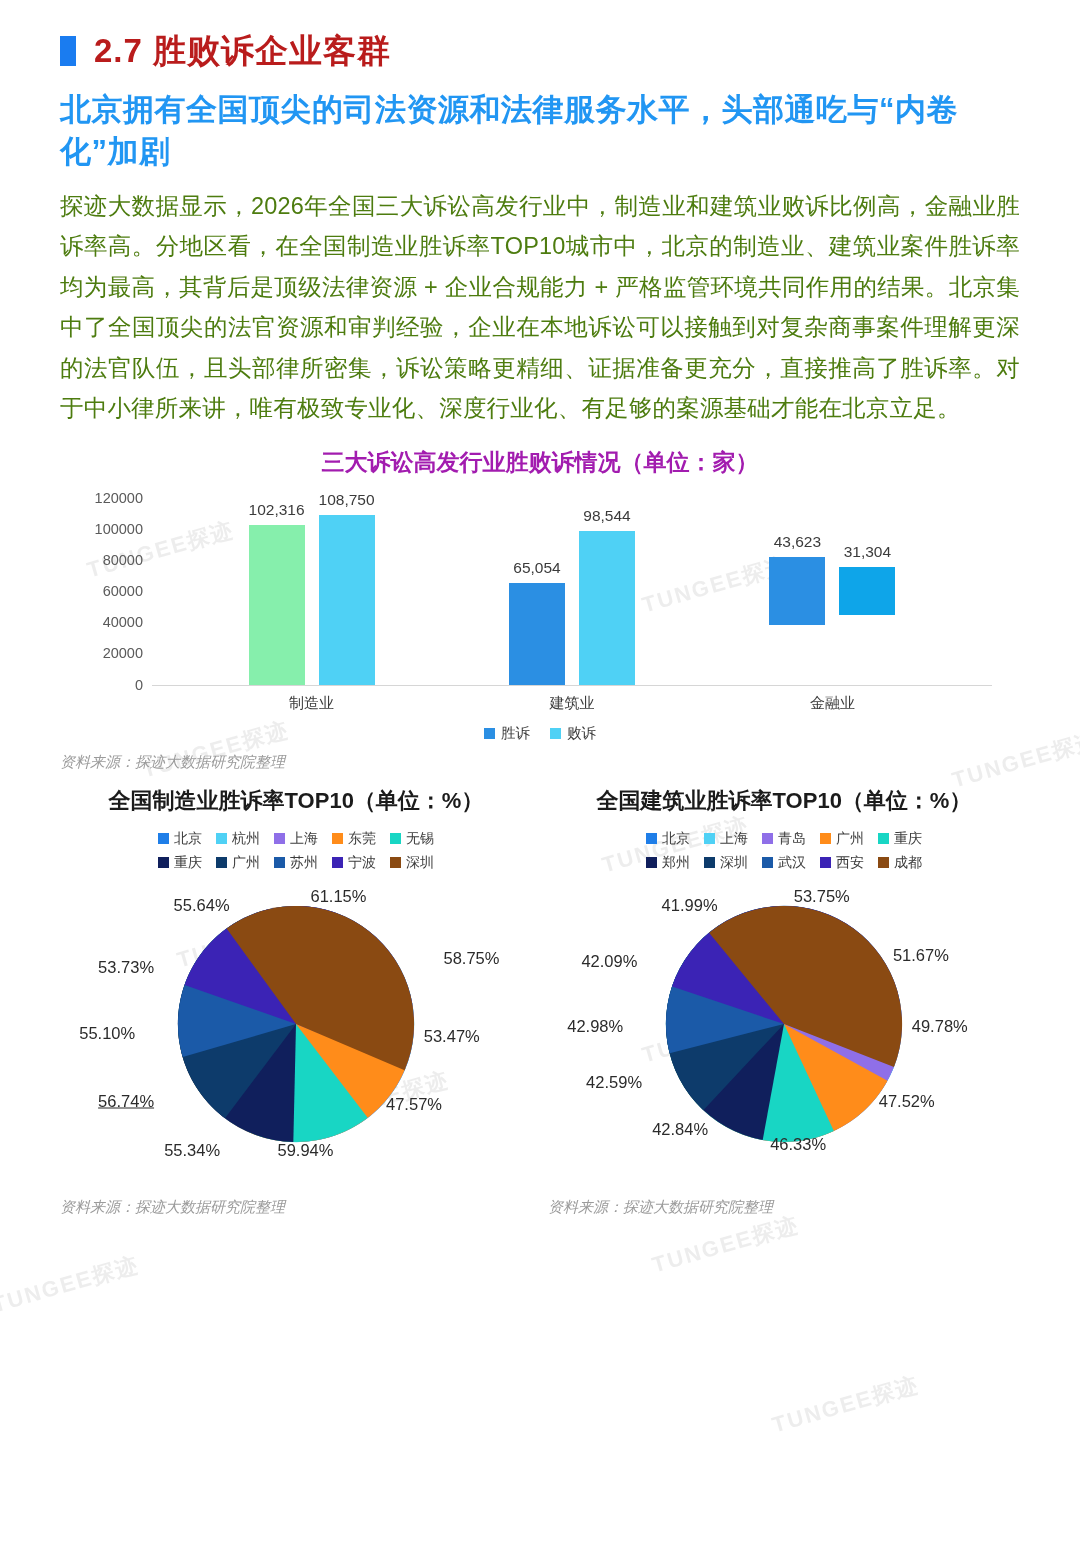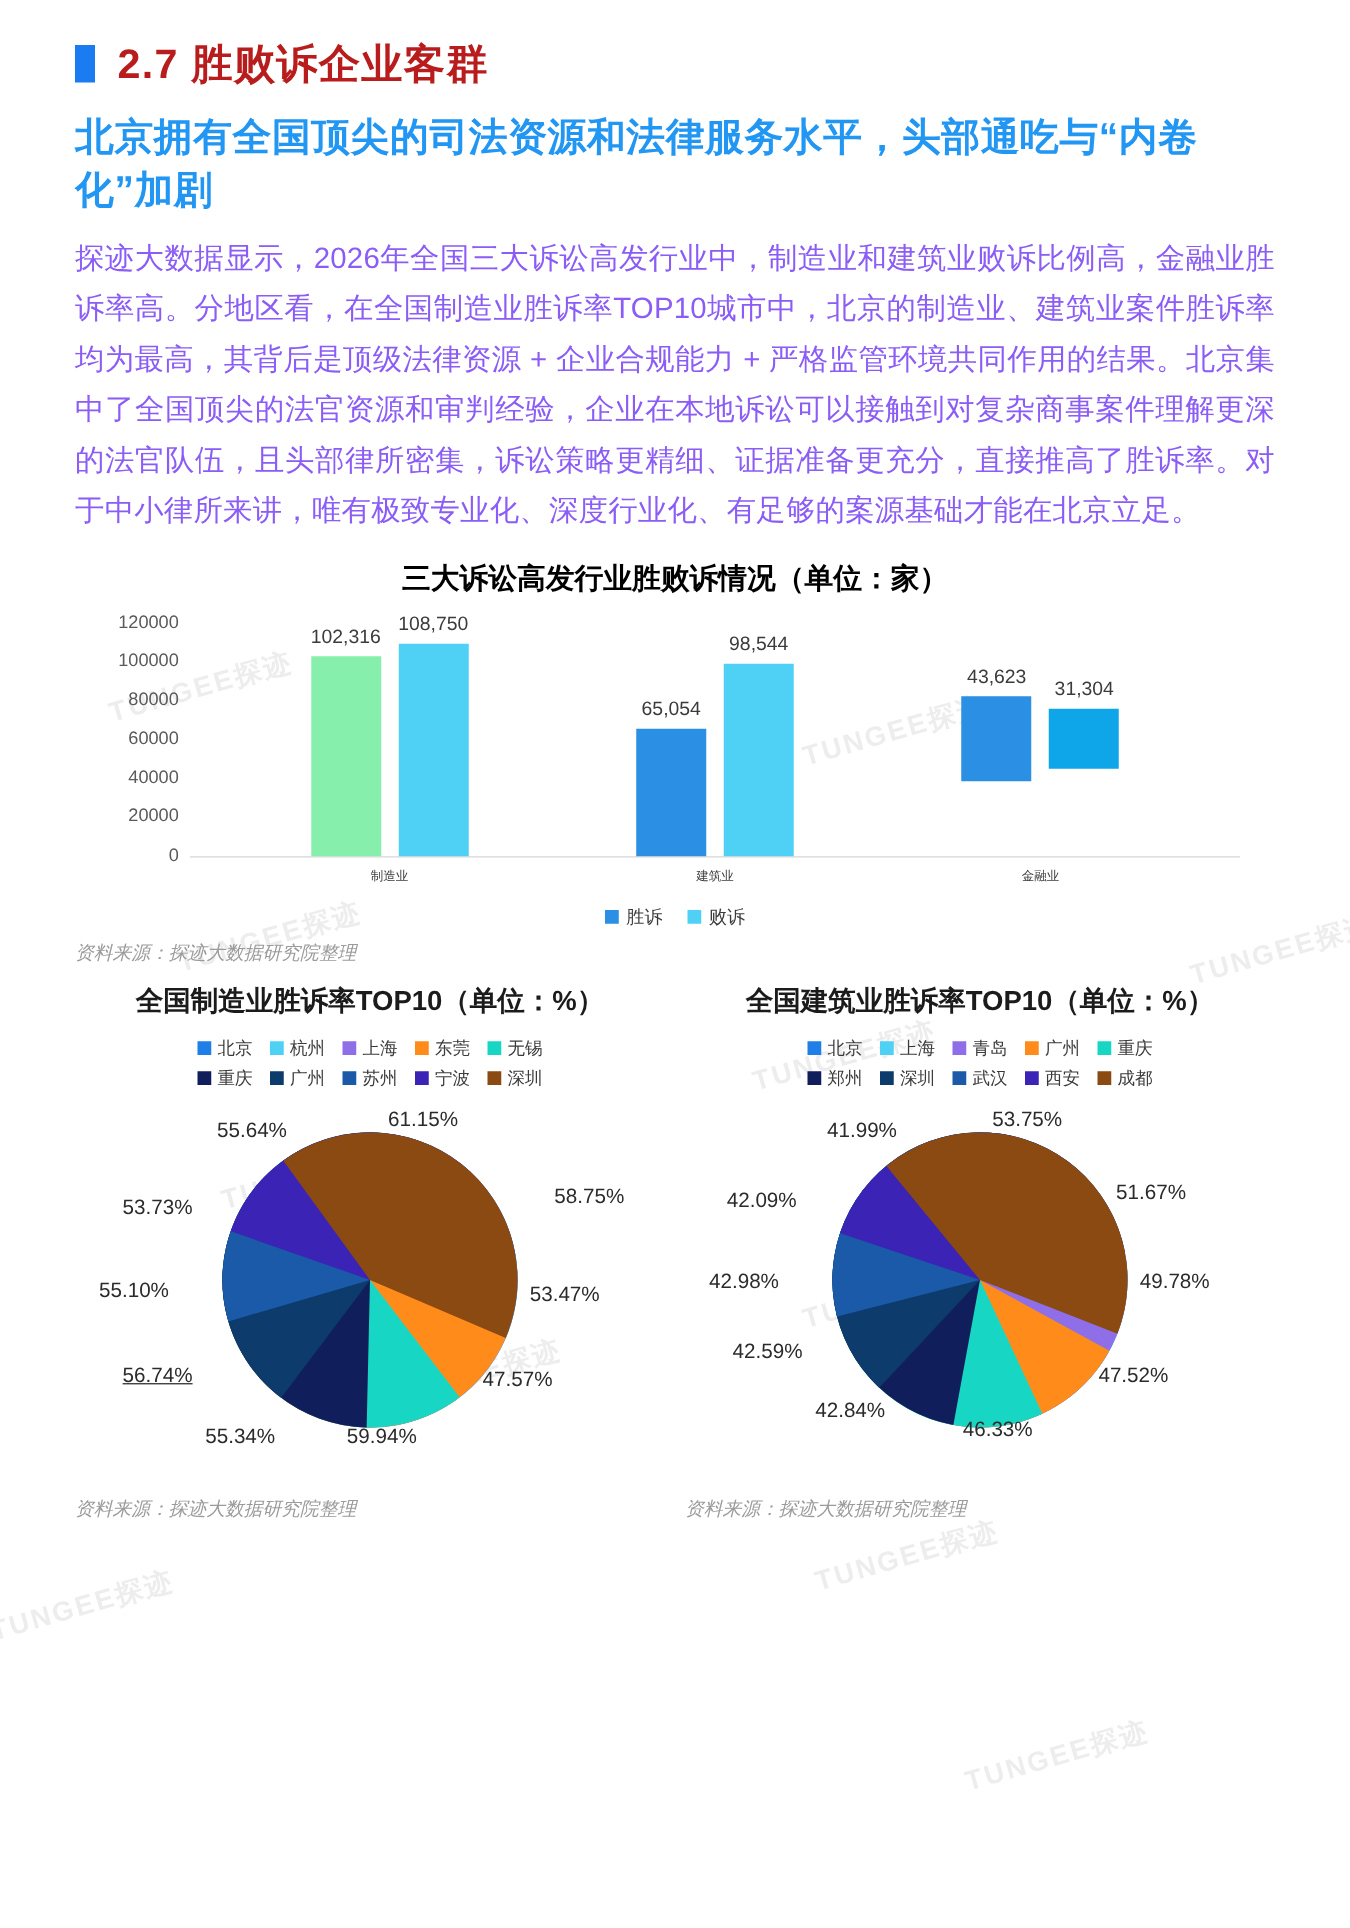--- a/index.html
+++ b/index.html
@@ -49,32 +49,32 @@
     color: #2196f3;
     line-height: 1.34;
     letter-spacing: 0.5px;
   }
 
   
   .body-text {
     margin-top: 14px;
     font-size: 23.5px;
     line-height: 1.72;
-    color: #8b5cf6;
+    color: #4d7c0f;
     text-align: justify;
     letter-spacing: 0.2px;
   }
 
   
   .chart-block { position: relative; margin-top: 18px; }
   .chart-title {
     text-align: center;
     font-size: 23px;
     font-weight: bold;
-    color: #000000;
+    color: #a21caf;
     margin-bottom: 12px;
   }
   .bar-chart {
     position: relative;
     height: 230px;
     margin: 0 18px 0 14px;
   }
   .bc-plot {
     position: absolute;
     left: 78px; right: 10px; top: 8px; bottom: 34px;
@@ -111,21 +111,21 @@
     font-size: 15.5px;
     color: #3b3b3b;
     white-space: nowrap;
   }
   .bc-cat {
     position: absolute;
     top: 100%;
     left: 0; right: 0;
     margin-top: 9px;
     text-align: center;
-    font-size: 10px;
+    font-size: 15px;
     color: #3b3b3b;
   }
   .bc-legend {
     margin-top: 4px;
     display: flex;
     justify-content: center;
     gap: 20px;
     font-size: 14.5px;
     color: #3b3b3b;
   }

